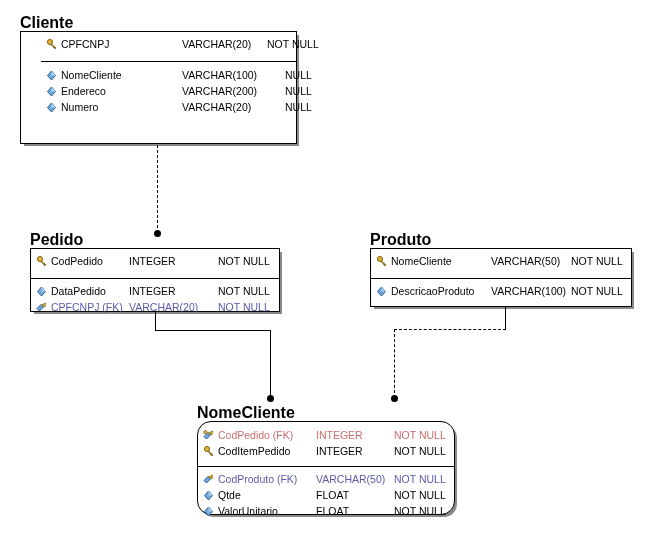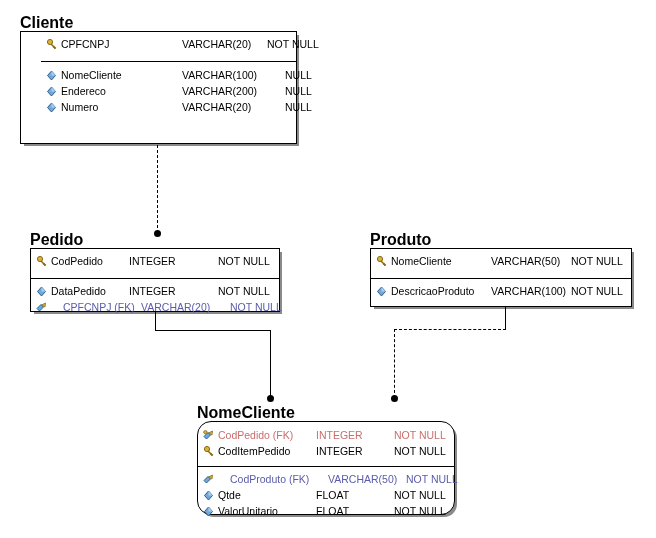--- a/index.html
+++ b/index.html
@@ -48,21 +48,21 @@
     width:13px;height:13px;
     margin-left:4px;margin-right:3px;
     flex:0 0 13px;
     position:relative;
   }
   .attr .nm{flex:0 0 auto;}
   .attr .ty{position:absolute;}
   .attr .nl{position:absolute;}
 
   .c-red  .nm,.c-red  .ty,.c-red  .nl{color:#cb6d6d;}
-  .c-blue .nm,.c-blue .ty,.c-blue .nl{color:#5b5bab;margin-left:12px;}
+  .c-blue .nm,.c-blue .ty,.c-blue .nl{color:#5b5bab;}
 
   
   .ico svg{display:block;width:13px;height:13px;}
 
   
   .conn{position:absolute;}
   .seg-v{position:absolute;width:0;border-left:1px solid #000;}
   .seg-h{position:absolute;height:0;border-top:1px solid #000;}
   .dash-v{position:absolute;width:0;border-left:1px dashed #000;}
   .dash-h{position:absolute;height:0;border-top:1px dashed #000;}

